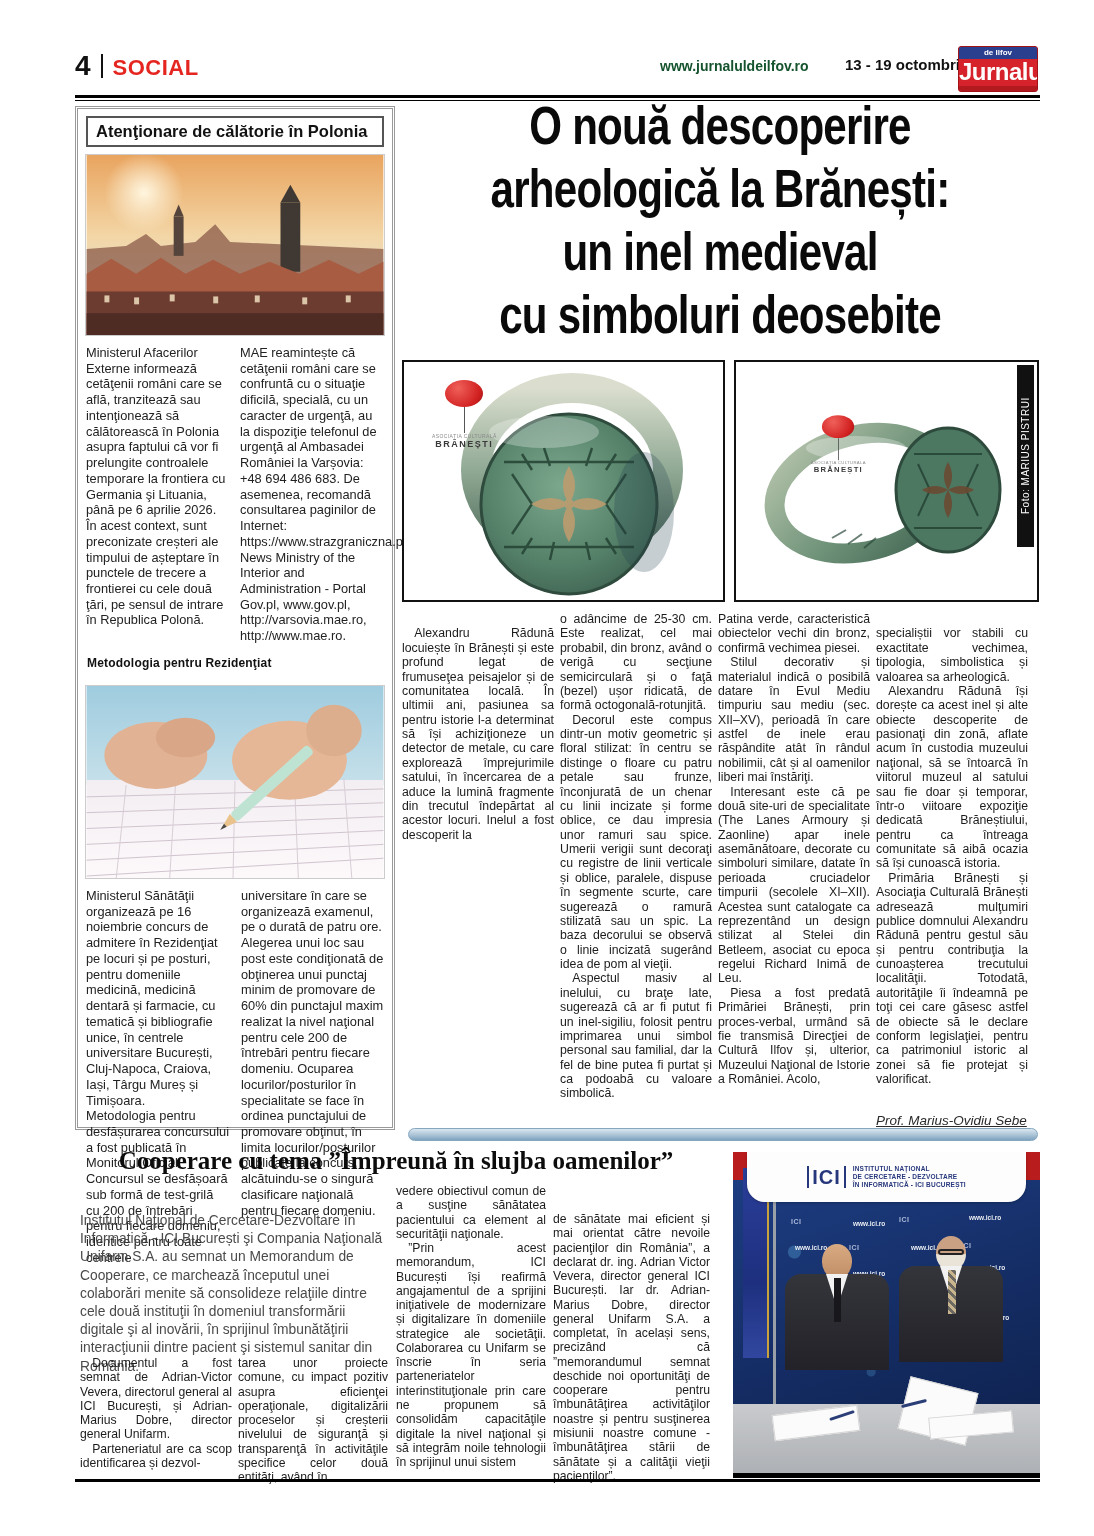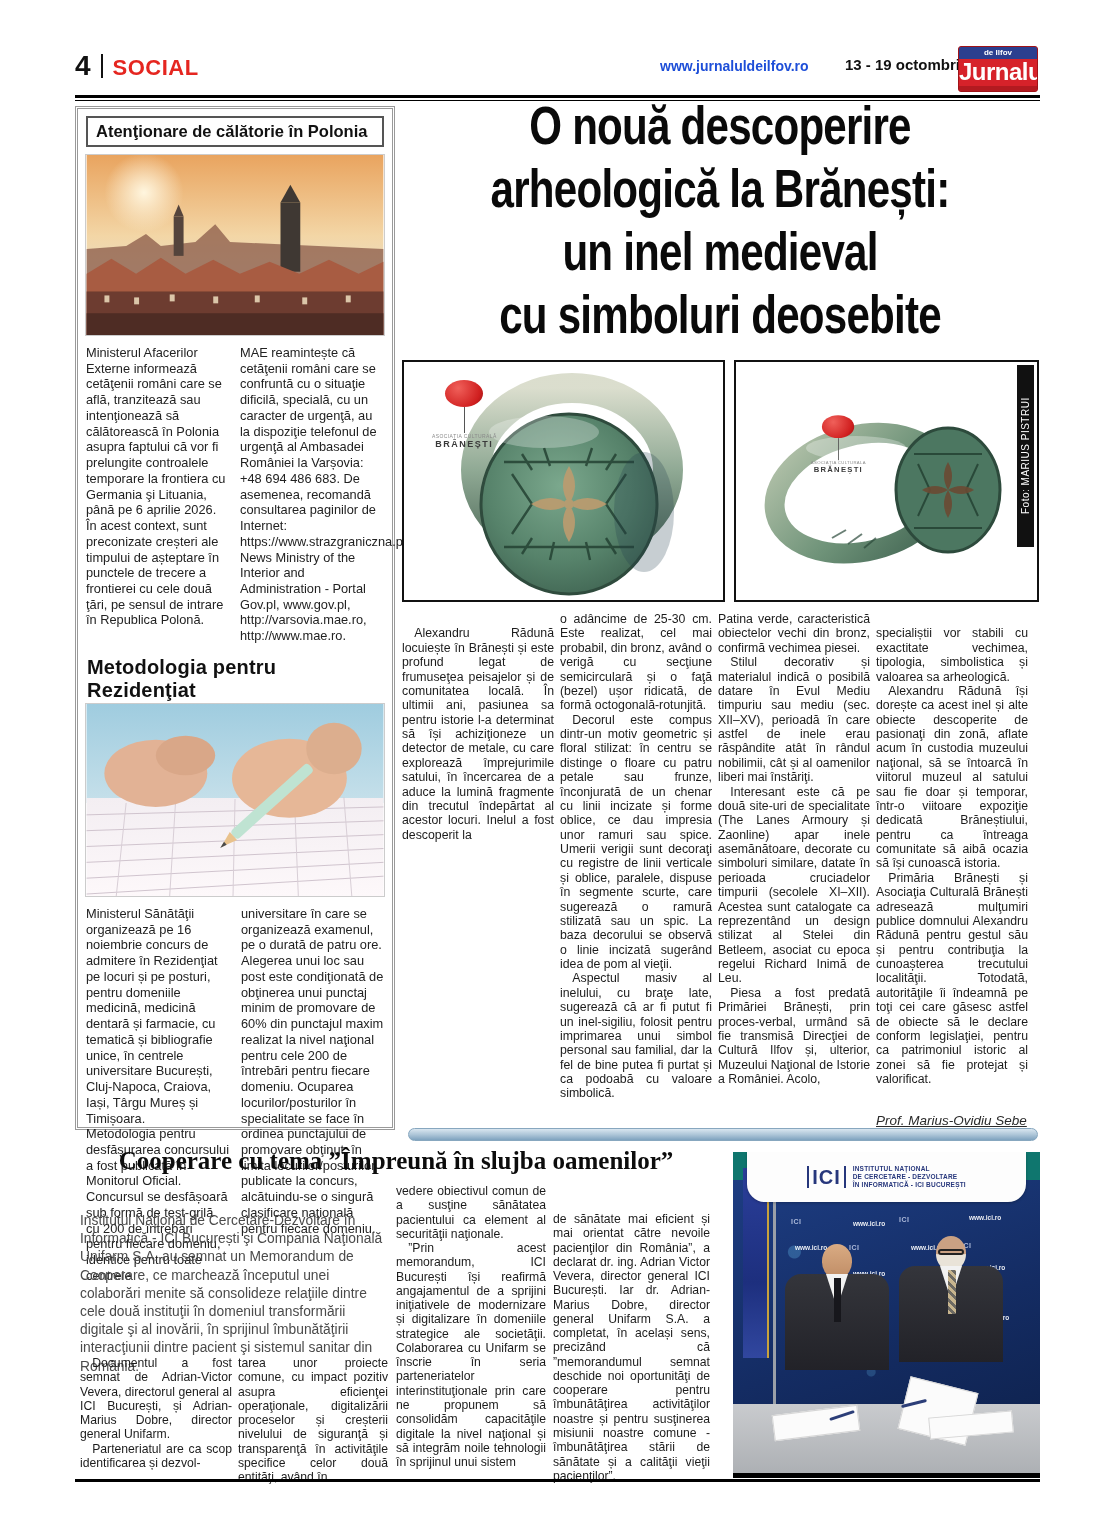--- a/index.html
+++ b/index.html
@@ -7,32 +7,32 @@
   body {
     width:1094px; height:1536px; position:relative;
     font-family:"Liberation Sans", sans-serif; color:#1a1a1a; overflow:hidden;
   }
   
   .header { position:absolute; left:75px; top:46px; width:965px; height:48px; }
   .hdr-left { position:absolute; left:0; top:4px; display:flex; align-items:baseline; gap:10px; }
   .page-num { font-size:28px; font-weight:bold; color:#111; }
   .hdr-sep { width:2px; height:24px; background:#111; align-self:center; }
   .section-label { font-size:22px; font-weight:bold; color:#e52620; letter-spacing:.5px; }
-  .site-url { position:absolute; left:585px; top:12px; font-size:14px; font-weight:bold; color:#1d4ed8; }
+  .site-url { position:absolute; left:585px; top:12px; font-size:14px; font-weight:bold; color:#14532d; }
   .issue-date { position:absolute; left:770px; top:10px; font-size:15px; font-weight:600; color:#111; }
   .logo { position:absolute; left:883px; top:0; width:80px; height:46px; background:#d6222a; border-radius:3px; border:1px solid #a01318; display:flex; flex-direction:column; overflow:hidden; }
   .logo-top { height:12px; background:#2b3f8f; color:#fff; font-size:8px; font-weight:bold; text-align:center; line-height:12px; }
   .logo-main { flex:1; color:#fff; font-size:24px; font-weight:bold; text-align:center; line-height:26px; letter-spacing:-0.5px; }
   .logo-bottom { height:5px; background:#b31a20; }
   .header-rule { position:absolute; left:75px; top:95px; width:965px; height:6px; border-top:3px solid #000; border-bottom:1px solid #000; }
 
   
   .sidebar { position:absolute; left:75px; top:106px; width:320px; height:1024px; border:3px double #999; background:#fff; padding:5px 7px; }
   .boxed-title { border:2px solid #555; padding:4px 8px; font-size:16.5px; font-weight:bold; color:#111; margin:2px 1px 7px; }
-  .plain-title { font-size:20px; font-weight:bold; color:#111; margin:12px 2px 1px; letter-spacing:.2px; }
+  .plain-title { font-size:12px; font-weight:bold; color:#111; margin:12px 2px 15px; letter-spacing:.2px; }
   .side-photo { width:100%; border:1px solid #ccc; display:block; }
   .side-cols { display:flex; gap:12px; margin-top:9px; padding:0 1px; }
   .side-col { width:144px; font-size:12.8px; line-height:1.23; color:#222; white-space:pre-line; }
 
   
   .headline { position:absolute; left:400px; top:94px; width:640px; text-align:center; }
   .headline span { display:block; font-size:54px; line-height:63px; font-weight:800; color:#0a0a0a; letter-spacing:-1px; transform:scaleX(.78); transform-origin:50% 50%; white-space:nowrap; }
 
   
   .photo-frame { position:absolute; top:360px; height:242px; border:2px solid #111; background:#fff; overflow:hidden; }
@@ -59,21 +59,21 @@
   .b-headline { position:absolute; left:78px; top:1146px; width:636px; text-align:center; font-family:"Liberation Serif", serif; font-weight:bold; font-size:25px; line-height:1.2; color:#0c0c0c; }
   .b-lead { position:absolute; left:80px; top:1212px; width:308px; font-size:13.8px; line-height:1.32; color:#4a4a4a; white-space:pre-line; }
   .b-col { position:absolute; font-size:12.2px; line-height:1.17; text-align:justify; color:#1c1c1c; white-space:pre-line; }
   #bcol1 { left:80px;  top:1356px; width:152px; }
   #bcol2 { left:238px; top:1356px; width:150px; }
   #bcol3 { left:396px; top:1144px; width:150px;margin-top:40px; }
   #bcol4 { left:553px; top:1212px; width:157px; }
   .bottom-rule { position:absolute; left:75px; top:1479px; width:965px; height:3px; background:#000; }
 
   
-  .memo-photo { position:absolute; left:733px; top:1152px; width:307px; height:326px; background:#0f766e; border-bottom:5px solid #000; overflow:hidden; }
+  .memo-photo { position:absolute; left:733px; top:1152px; width:307px; height:326px; background:#b91c1c; border-bottom:5px solid #000; overflow:hidden; }
   .memo-banner { position:absolute; left:14px; top:0; width:279px; height:50px; background:#fdfdfd; border-radius:0 0 18px 18px; box-shadow:0 1px 3px rgba(0,0,0,.25); display:flex; align-items:center; justify-content:center; gap:7px; z-index:3; }
   .ici-glyph { font-size:20px; font-weight:bold; color:#27377c; letter-spacing:1px; border-left:2px solid #27377c; border-right:2px solid #27377c; padding:0 3px; line-height:22px; }
   .banner-lines { display:flex; flex-direction:column; }
   .banner-lines span { font-size:6.5px; font-weight:bold; color:#27377c; letter-spacing:.2px; line-height:8px; }
   .backdrop { position:absolute; left:0; top:28px; width:307px; height:240px; background:
       radial-gradient(circle at 20% 30%, rgba(90,170,220,.35) 0 6px, transparent 7px),
       radial-gradient(circle at 70% 60%, rgba(90,170,220,.3) 0 5px, transparent 6px),
       radial-gradient(circle at 45% 80%, rgba(90,170,220,.25) 0 4px, transparent 5px),
       linear-gradient(160deg,#1d3d82 0%, #142c63 60%, #0f2350 100%); }
   .pat { position:absolute; color:#fff; font-size:6.5px; font-weight:bold; opacity:.9; z-index:2; }

